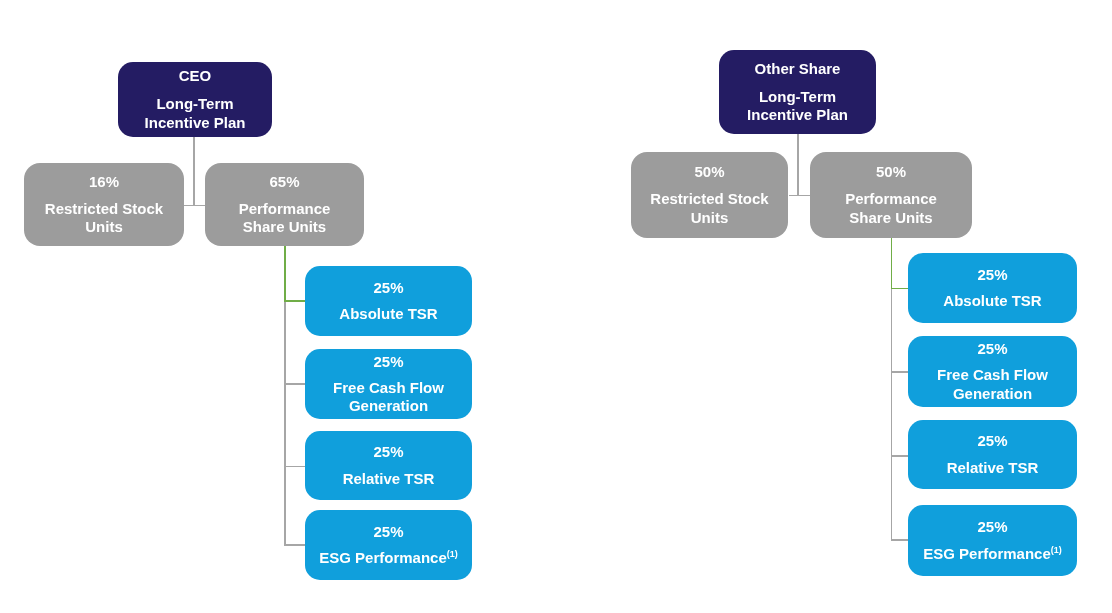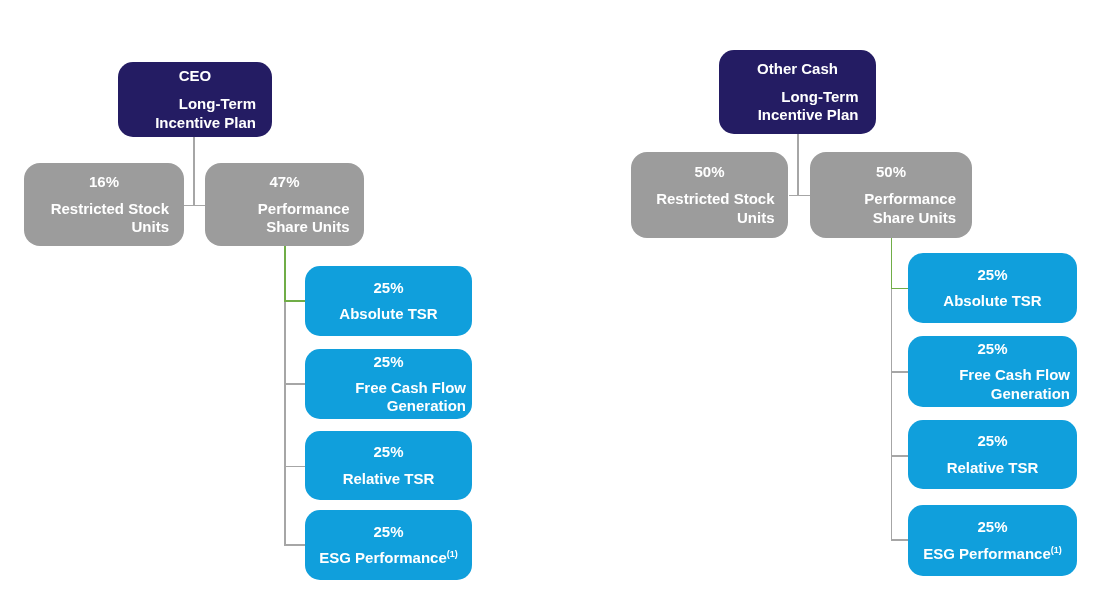--- a/index.html
+++ b/index.html
@@ -10,21 +10,21 @@
     background: #ffffff;
     font-family: "Liberation Sans", sans-serif;
     overflow: hidden;
   }
   .box {
     position: absolute;
     display: flex;
     flex-direction: column;
     align-items: center;
     justify-content: center;
-    text-align: right;
+    text-align: center;
     color: #ffffff;
     font-weight: bold;
     font-size: 15px;
     line-height: 1.22;
     box-sizing: border-box;
   }
   .navy  { background: var(--navy, #241c63); border-radius: 15px; gap: 10px; }
   .grey  { background: var(--gray, #9c9c9c); border-radius: 16px; gap: 9px; }
   .blue  { background: var(--blue, #109fdc); border-radius: 15px; gap: 8px; }
   .root-subtitle { max-width: 122px; }
@@ -54,21 +54,21 @@
     <div class="box navy" style="left:118px;top:62px;width:154px;height:75px">
       <div>CEO</div>
       <div class="root-subtitle">Long-Term Incentive Plan</div>
     </div>
 
     <div class="box grey" style="left:24px;top:163px;width:160px;height:83px">
       <div>16%</div>
       <div class="label">Restricted Stock Units</div>
     </div>
     <div class="box grey" style="left:205px;top:163px;width:159px;height:83px">
-      <div>47%</div>
+      <div>65%</div>
       <div class="label">Performance Share Units</div>
     </div>
 
     <div class="box blue" style="left:305px;top:266px;width:167px;height:70px">
       <div>25%</div>
       <div class="label">Absolute TSR</div>
     </div>
     <div class="box blue" style="left:305px;top:349px;width:167px;height:70px">
       <div>25%</div>
       <div class="label">Free Cash Flow Generation</div>
@@ -88,21 +88,21 @@
     <div class="line line-gray" style="left:797px;top:134px;width:1.5px;height:61px"></div>
     <div class="line line-gray" style="left:789px;top:194.5px;width:21px;height:1.5px"></div>
     <div class="line line-green" style="left:890.5px;top:238px;width:1.5px;height:50px"></div>
     <div class="line line-gray" style="left:890.5px;top:288px;width:1.5px;height:252px"></div>
     <div class="line line-green" style="left:890.5px;top:287.5px;width:18px;height:1.5px"></div>
     <div class="line line-gray" style="left:890.5px;top:371px;width:18px;height:1.5px"></div>
     <div class="line line-gray" style="left:890.5px;top:455px;width:18px;height:1.5px"></div>
     <div class="line line-gray" style="left:890.5px;top:539px;width:18px;height:1.5px"></div>
 
     <div class="box navy" style="left:719px;top:50px;width:157px;height:84px">
-      <div>Other Cash</div>
+      <div>Other Share</div>
       <div class="root-subtitle">Long-Term Incentive Plan</div>
     </div>
 
     <div class="box grey" style="left:631px;top:152px;width:157px;height:86px">
       <div>50%</div>
       <div class="label">Restricted Stock Units</div>
     </div>
     <div class="box grey" style="left:810px;top:152px;width:162px;height:86px">
       <div>50%</div>
       <div class="label">Performance Share Units</div>

